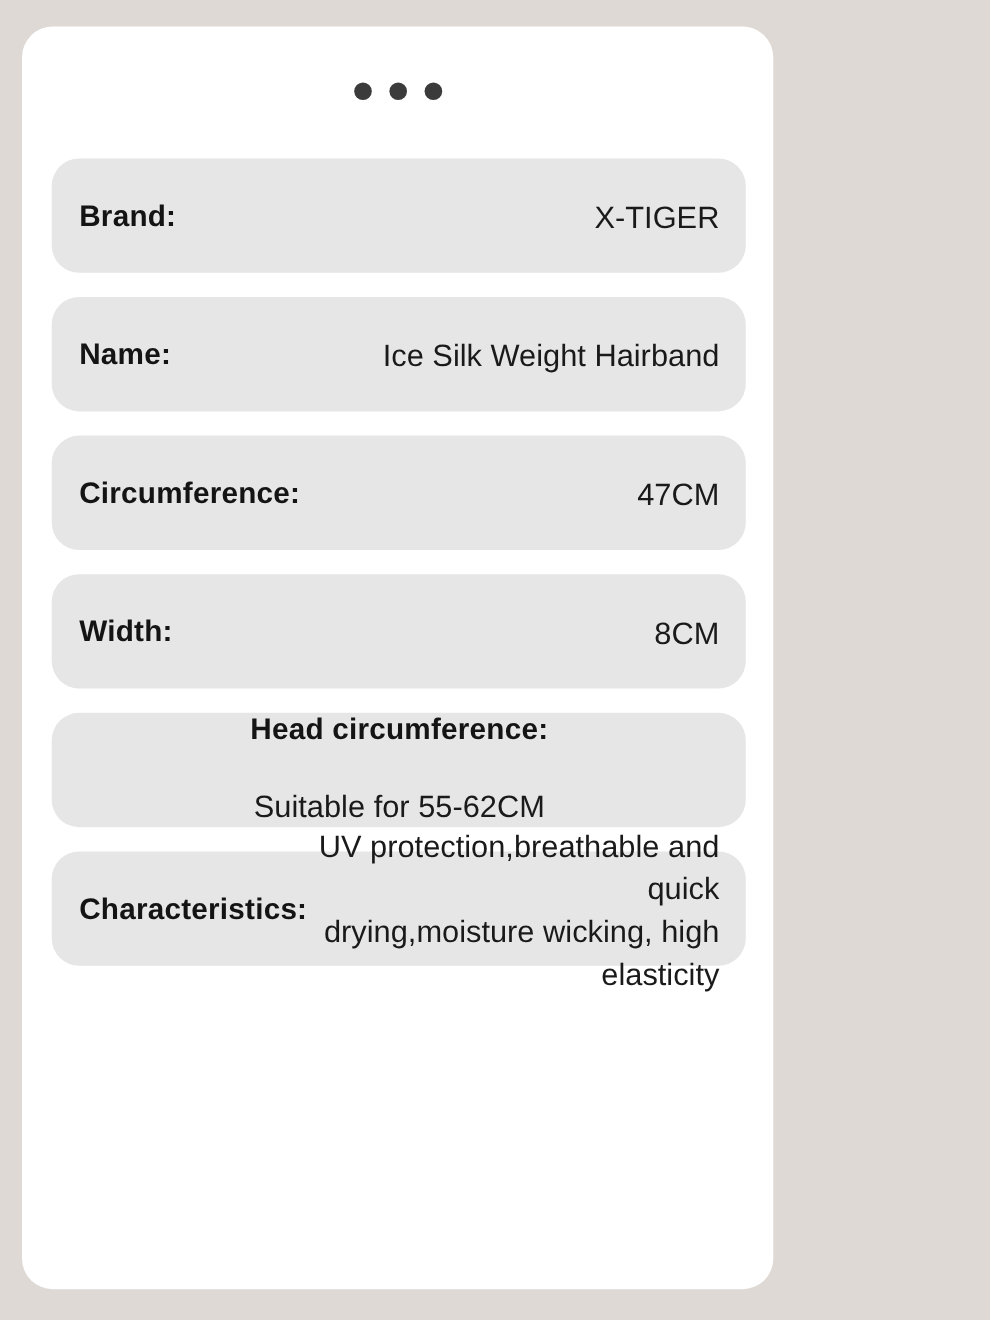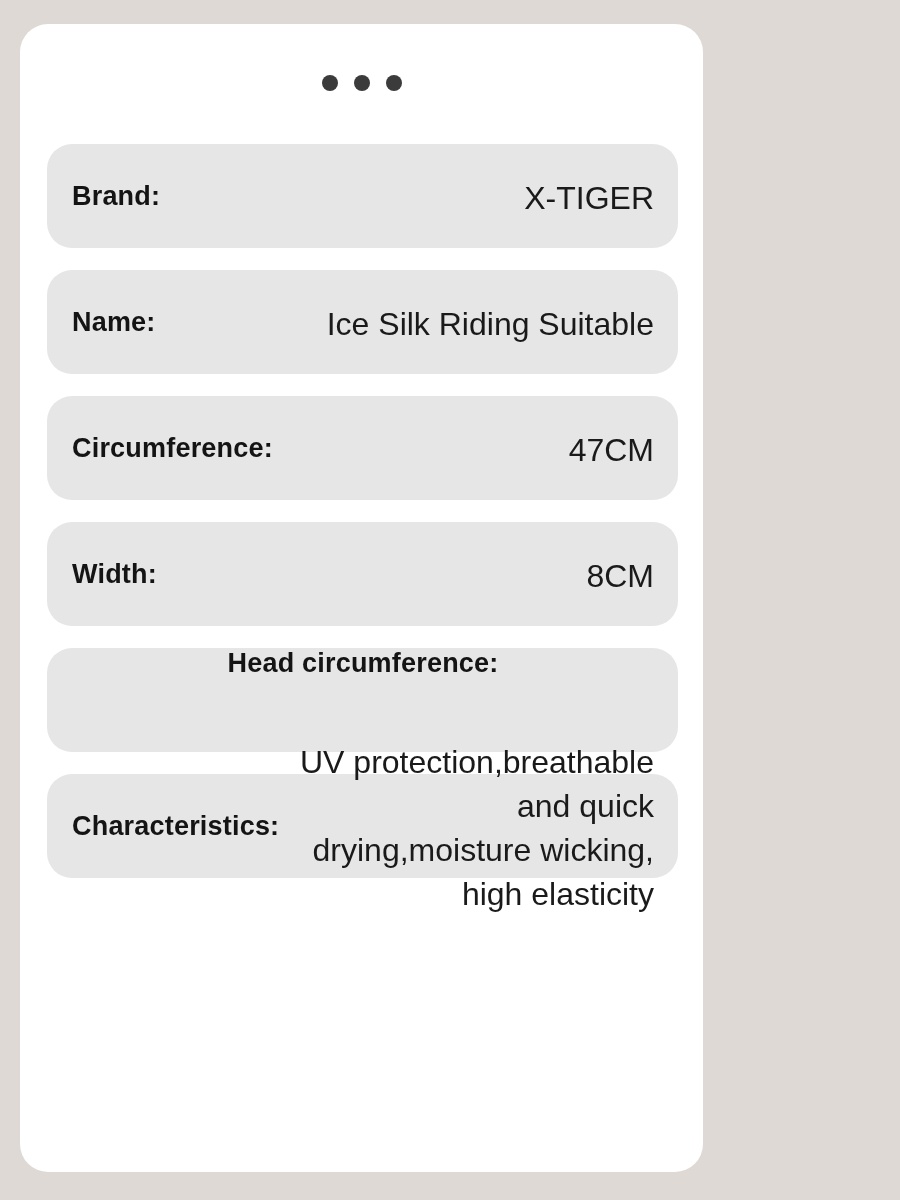--- a/index.html
+++ b/index.html
@@ -48,21 +48,21 @@
   }
   .label {
     font-weight: bold;
     font-size: 27px;
     color: #141414;
     letter-spacing: 0.2px;
     flex-shrink: 0;
     white-space: nowrap;
   }
   .value {
-    font-size: 32px;
+    font-size: 28px;
     color: #1a1a1a;
     text-align: right;
     white-space: pre-line;
     line-height: 1.38;
     max-width: 545px;
     transform: translateY(2px);
   }
 </style>
 </head>
 <body style="background: rgb(222, 217, 212);">
@@ -77,37 +77,38 @@
 
   <div class="rows">
 
     <div class="row" style="background: rgb(230, 230, 230);">
       <span class="label">Brand:</span>
       <span class="value">X-TIGER</span>
     </div>
 
     <div class="row" style="background: rgb(230, 230, 230);">
       <span class="label">Name:</span>
-      <span class="value">Ice Silk Riding Suitable</span>
+      <span class="value">Ice Silk Weight Hairband</span>
     </div>
 
 
 
     <div class="row" style="background: rgb(230, 230, 230);">
       <span class="label">Circumference:</span>
       <span class="value">47CM</span>
     </div>
 
     <div class="row" style="background: rgb(230, 230, 230);">
       <span class="label">Width:</span>
       <span class="value">8CM</span>
     </div>
 
     <div class="row" style="background: rgb(230, 230, 230); flex-direction: column;">
       <span class="label">Head circumference:</span>
+      <span class="value">Suitable for 55-62CM</span>
     </div>
 
     <div class="row" style="background: rgb(230, 230, 230);">
       <span class="label">Characteristics:</span>
       <span class="value">UV protection,breathable and quick
 drying,moisture wicking, high elasticity</span>
     </div>
 
   </div>
 </div>

